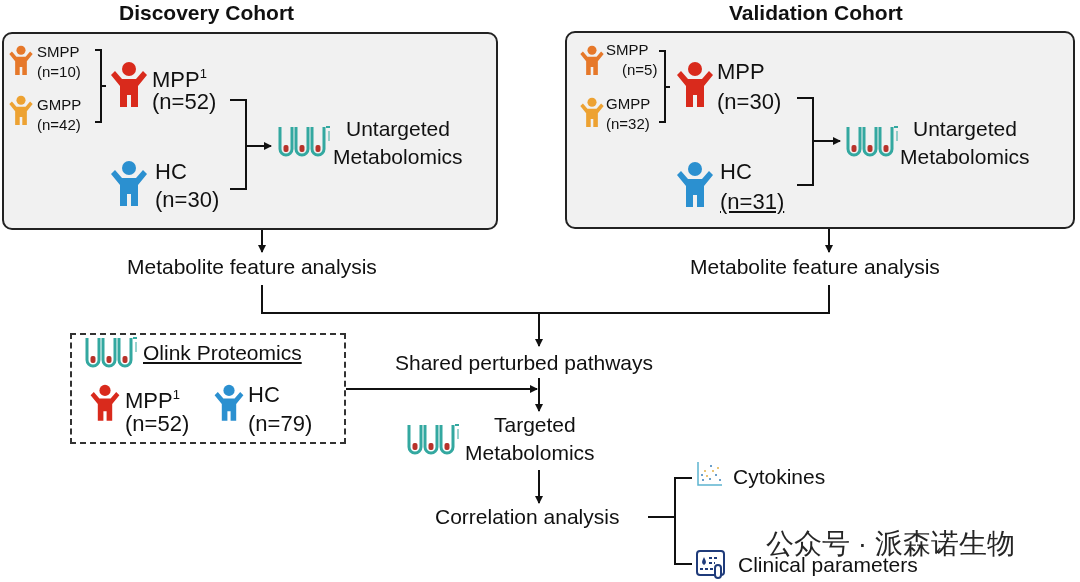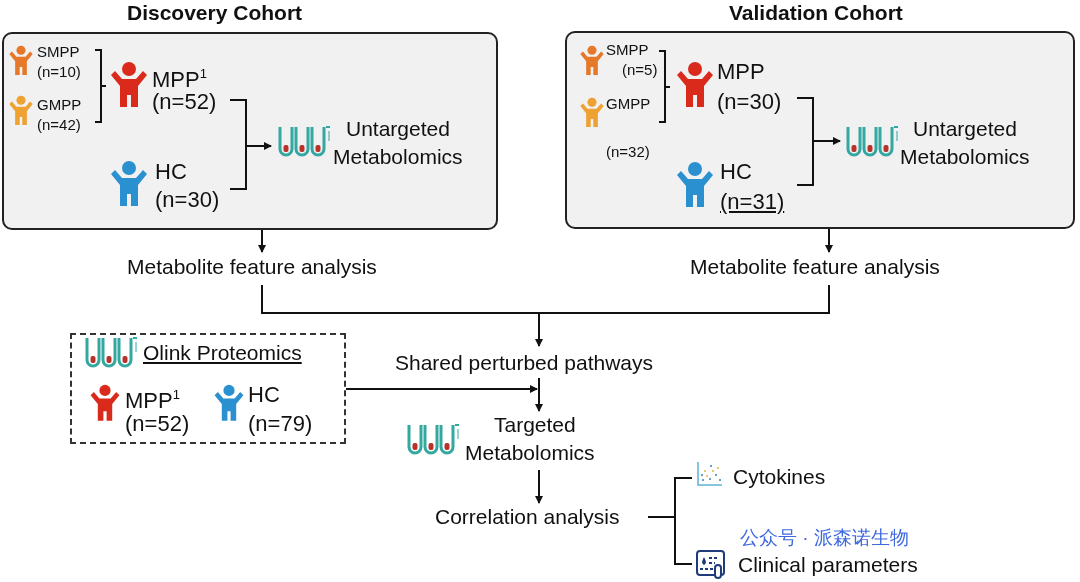--- a/index.html
+++ b/index.html
@@ -8,26 +8,26 @@
   .abs { position: absolute; }
   .title { font-weight: bold; font-size: 21px; white-space: nowrap; }
   .cohort-box { position: absolute; background: #f1f1f1; border: 2px solid #222; border-radius: 10px; box-sizing: border-box; }
   .t-small { font-size: 15px; line-height: 19px; white-space: nowrap; }
   .t-med { font-size: 22px; line-height: 28px; white-space: nowrap; }
   .t-big { font-size: 21px; line-height: 28px; white-space: nowrap; }
   .t-step { font-size: 21px; white-space: nowrap; }
   sup { font-size: 13px; vertical-align: 9px; }
   .dashed-box { position: absolute; border: 2px dashed #333; box-sizing: border-box; }
   svg.lines { position: absolute; left: 0; top: 0; }
-  .watermark { color: #1d4ed8; font-size: 19px; white-space: nowrap; opacity: 0.85; }
+  .watermark { color: #000000; font-size: 28px; white-space: nowrap; opacity: 0.85; margin-left: 26px; }
 </style>
 </head>
 <body>
 
-<div class="abs title" style="left:127px; top:1px;text-align:center;">Discovery Cohort</div>
+<div class="abs title" style="left:119px; top:1px;text-align:center;">Discovery Cohort</div>
 <div class="abs title" style="left:729px; top:1px;">Validation Cohort</div>
 
 <div class="cohort-box" style="left:2px; top:32px; width:496px; height:198px;"></div>
 
 <span class="abs person" style="left:8px; top:45px;"><svg width="26" height="29.9" viewBox="0 0 40 46">
     <circle cx="20" cy="8" r="7" fill="#e6782a"></circle>
     <path d="M2,14 L6,10 L13,18 L27,18 L34,10 L38,14 L29,25 L29,46 L22,46 L22,34 L18,34 L18,46 L11,46 L11,25 Z" fill="#e6782a"></path>
   </svg></span>
 <div class="abs t-small" style="left:37px; top:42px;">SMPP</div>
 <div class="abs t-small" style="left:37px; top:62px;">(n=10)</div>
@@ -71,21 +71,21 @@
     <circle cx="20" cy="8" r="7" fill="#e6782a"></circle>
     <path d="M2,14 L6,10 L13,18 L27,18 L34,10 L38,14 L29,25 L29,46 L22,46 L22,34 L18,34 L18,46 L11,46 L11,25 Z" fill="#e6782a"></path>
   </svg></span>
 <div class="abs t-small" style="left:606px; top:40px;">SMPP</div>
 <div class="abs t-small" style="left:606px; top:60px;margin-left:16px;">(n=5)</div>
 <span class="abs person" style="left:579px; top:97px;"><svg width="26" height="29.9" viewBox="0 0 40 46">
     <circle cx="20" cy="8" r="7" fill="#eda232"></circle>
     <path d="M2,14 L6,10 L13,18 L27,18 L34,10 L38,14 L29,25 L29,46 L22,46 L22,34 L18,34 L18,46 L11,46 L11,25 Z" fill="#eda232"></path>
   </svg></span>
 <div class="abs t-small" style="left:606px; top:94px;">GMPP</div>
-<div class="abs t-small" style="left:606px; top:114px;margin-top:28px;">(n=32)</div>
+<div class="abs t-small" style="left:606px; top:114px;">(n=32)</div>
 
 <span class="abs person" style="left:675px; top:61px;"><svg width="40" height="46" viewBox="0 0 40 46">
     <circle cx="20" cy="8" r="7" fill="#d92a1c"></circle>
     <path d="M2,14 L6,10 L13,18 L27,18 L34,10 L38,14 L29,25 L29,46 L22,46 L22,34 L18,34 L18,46 L11,46 L11,25 Z" fill="#d92a1c"></path>
   </svg></span>
 <div class="abs t-med" style="left:717px; top:58px;">MPP</div>
 <div class="abs t-med" style="left:717px; top:88px;">(n=30)</div>
 
 <span class="abs person" style="left:675px; top:161px;"><svg width="40" height="46" viewBox="0 0 40 46">
     <circle cx="20" cy="8" r="7" fill="#2b90d0"></circle>

